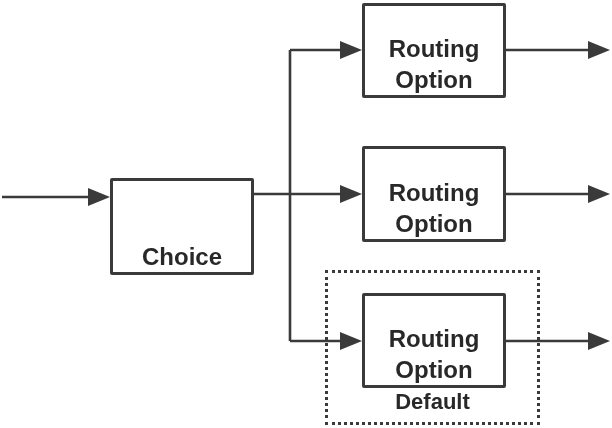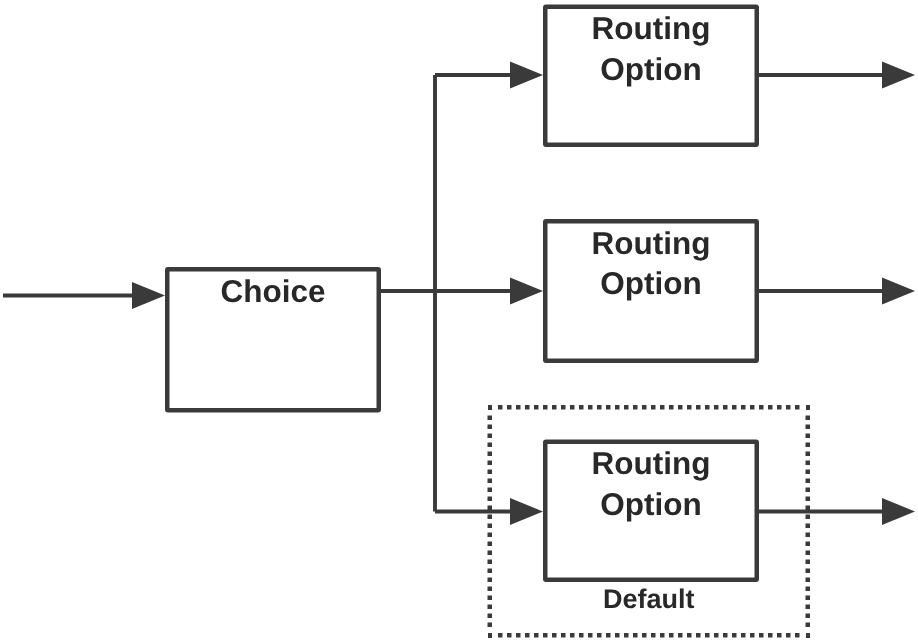--- a/index.html
+++ b/index.html
@@ -30,25 +30,25 @@
     fill: var(--line, #3a3a3a);
     stroke: none;
   }
   .node {
     position: absolute;
     box-sizing: border-box;
     background: var(--fill, #ffffff);
     border: 3px solid var(--line, #3a3a3a);
     border-radius: 2px;
     display: flex;
-    align-items: flex-start;
+    align-items: flex-end;
     justify-content: center;
     text-align: center;
     font-weight: bold;
-    font-size: 21px;
+    font-size: 24px;
     line-height: 1.3;
     color: var(--text, #282828);
   }
   .node .lbl {
     display: block;
     max-width: 104px;
   }
   .node-choice   { left: 110px; top: 146px; width: 144px; height: 97px; margin-top: 32px; }
   .node-routing-1{ left: 362px; top: 3px;   width: 144px; height: 95px; }
   .node-routing-2{ left: 362px; top: 146px; width: 144px; height: 96px; }
@@ -63,21 +63,21 @@
     border: 3px dotted var(--line, #3a3a3a);
     background: transparent;
   }
   .default-label {
     position: absolute;
     left: 325px;
     top: 389px;
     width: 215px;
     text-align: center;
     font-weight: bold;
-    font-size: 18px;
+    font-size: 22px;
     color: var(--text, #282828);
   }
 </style>
 </head>
 <body>
 
 <div class="canvas" style="--line: #3a3a3a; --text: #282828; --fill: #ffffff; --bg: #ffffff;">
 
   <svg class="connectors" viewBox="0 0 612 428" aria-hidden="true">
 

